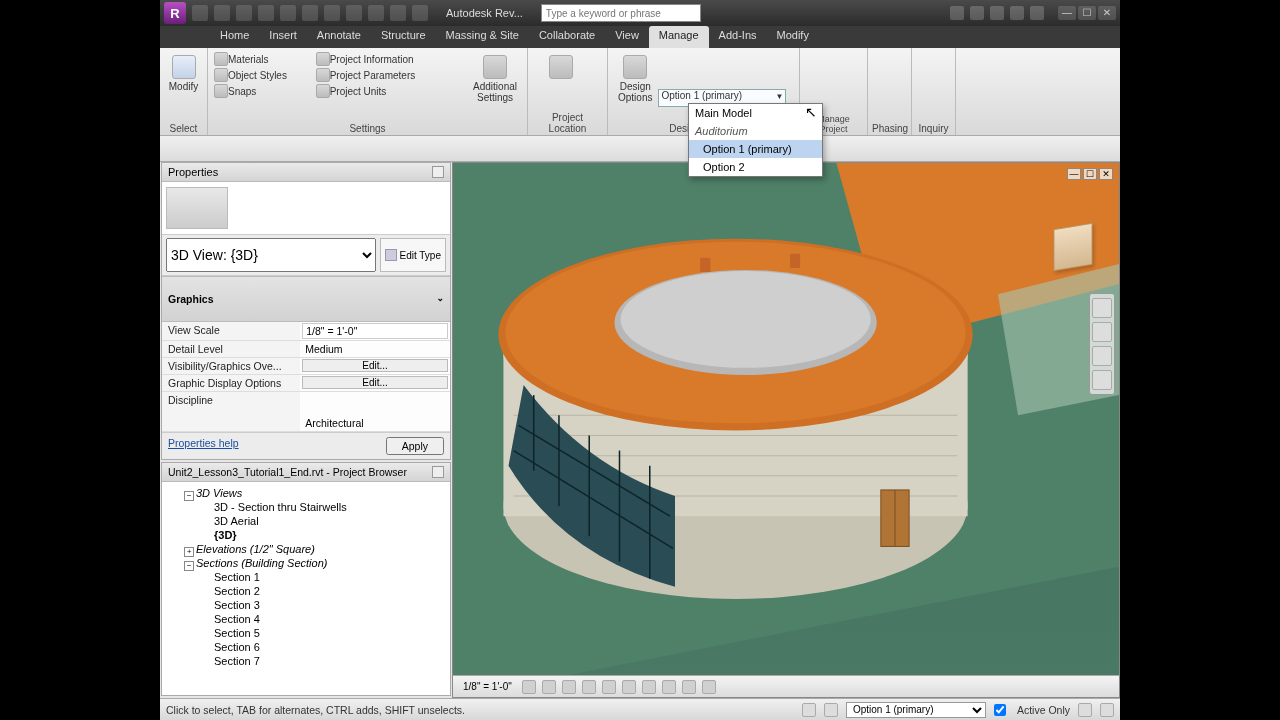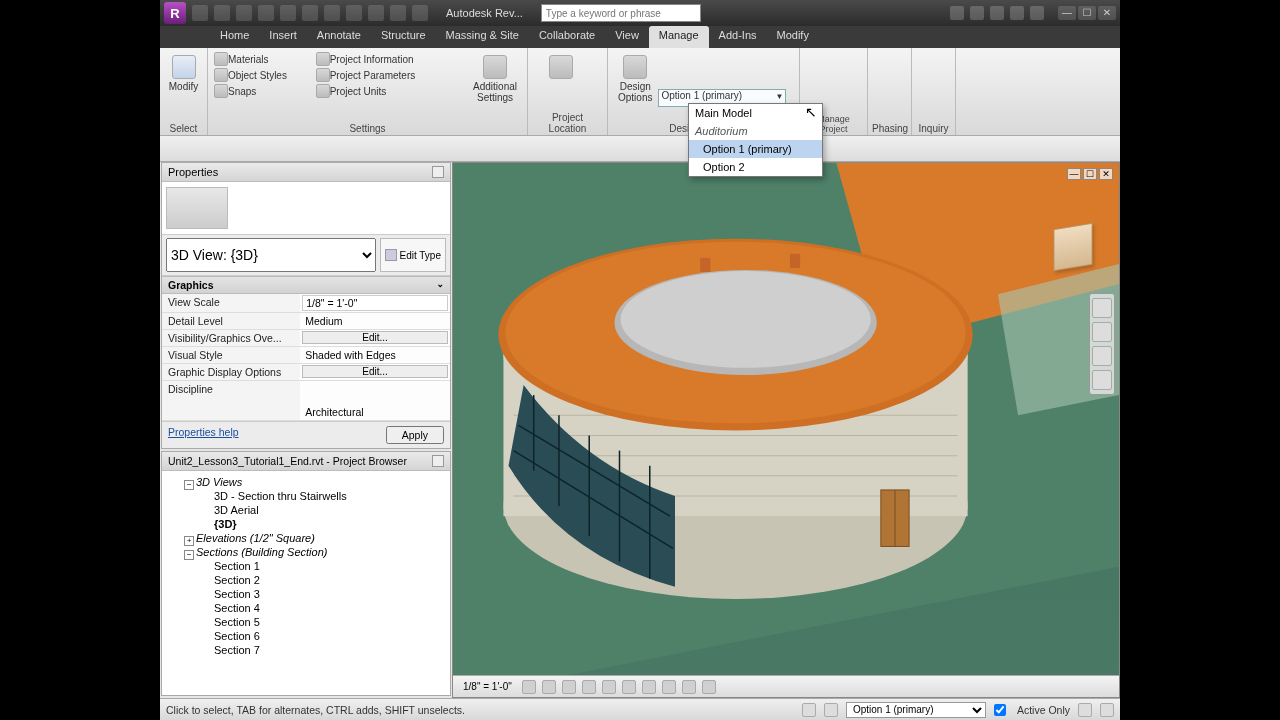--- a/index.html
+++ b/index.html
@@ -46,21 +46,21 @@
 .panel { border:1px solid #aaa; margin:0 1px 2px; background:#f4f4f4; display:flex; flex-direction:column; }
 .panel .phead { background: linear-gradient(#eaeaea,#d4d4d4); font-size:11px; padding:3px 6px; border-bottom:1px solid #bbb; display:flex; justify-content:space-between; }
 .panel .phead .pin { width:12px; height:12px; border:1px solid #999; background:#eee; }
 .preview { height:52px; background:#fff; display:flex; align-items:center; gap:6px; padding:4px; }
 .preview .img { width:62px; height:42px; background: linear-gradient(#e8e8e8,#ccc); border:1px solid #bbb; }
 .typebar { display:flex; gap:4px; padding:3px 4px; border-top:1px solid #ccc; border-bottom:1px solid #ccc; background:#ececec; font-size:10px; }
 .typebar select { flex:1; font-size:14px; height:34px; }
 .typebar .et { display:flex; gap:2px; align-items:center; padding:0 4px; border:1px solid #bbb; background:#f7f7f7; }
 .typebar .et .ic { width:12px; height:12px; background:#ccd; border:1px solid #99a;}
 .props { font-size:10.5px; }
-.props .section { background: linear-gradient(#e3e3e3,#d2d2d2); font-weight:bold; padding:2px 6px; display:flex; justify-content:space-between; border-top:1px solid #bbb; border-bottom:1px solid #bbb;}
+.props .section { background: linear-gradient(#e3e3e3,#d2d2d2); font-weight:bold; padding:16px 6px; display:flex; justify-content:space-between; border-top:1px solid #bbb; border-bottom:1px solid #bbb;}
 .props .row { display:flex; border-bottom:1px solid #ddd; }
 .props .row .k { width:48%; padding:2px 6px; color:#222; }
 .props .row .v { flex:1; padding:1px 2px; background:#fdfdfd; }
 .props .row .v input, .props .row .v .val { width:100%; font-size:10.5px; border:1px solid #ccc; padding:1px 3px; background:#fff; }
 .props .row .v .btn { text-align:center; background:#eee; border:1px solid #bbb; font-size:10px; padding:0; }
 .props .footer { display:flex; justify-content:space-between; padding:4px 6px; font-size:10.5px; background:#ececec; border-top:1px solid #ccc;}
 .props .footer a { color:#1a4fa0; text-decoration:underline; }
 .props .footer button { font-size:10.5px; padding:1px 14px; }
 .browser { flex:1; overflow:auto; background:#fff; font-size:11px; }
 .browser .tree { padding:4px 2px; }
@@ -289,26 +289,20 @@
                   <div class="val" style="border: none; background: transparent;">Medium</div>
                 </div>
               </div>
               <div class="row">
                 <div class="k">Visibility/Graphics Ove...</div>
                 <div class="v">
                   <div class="btn">Edit...</div>
                 </div>
               </div>
               <div class="row">
-                <div class="k">Visual Style</div>
-                <div class="v">
-                  <div class="val" style="border: none; background: transparent;">Shaded with Edges</div>
-                </div>
-              </div>
-              <div class="row">
                 <div class="k">Graphic Display Options</div>
                 <div class="v">
                   <div class="btn">Edit...</div>
                 </div>
               </div>
               <div class="row">
                 <div class="k">Discipline</div>
                 <div class="v">
                   <div class="val" style="border: none; background: transparent; margin-top: 23px;">Architectural</div>
                 </div>

